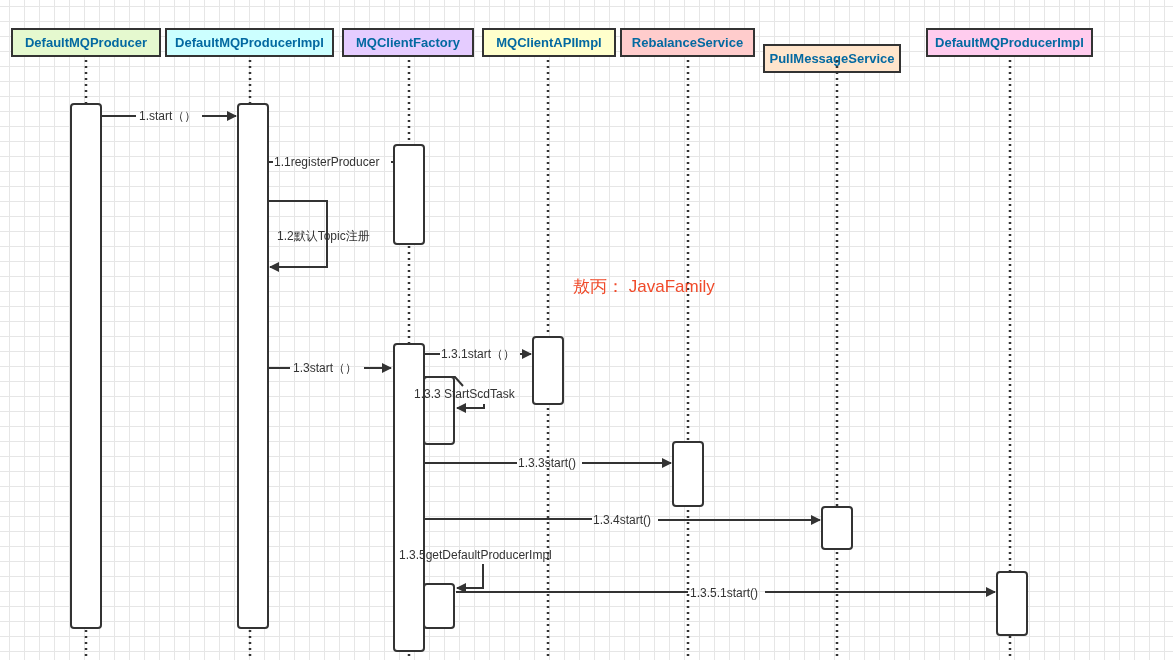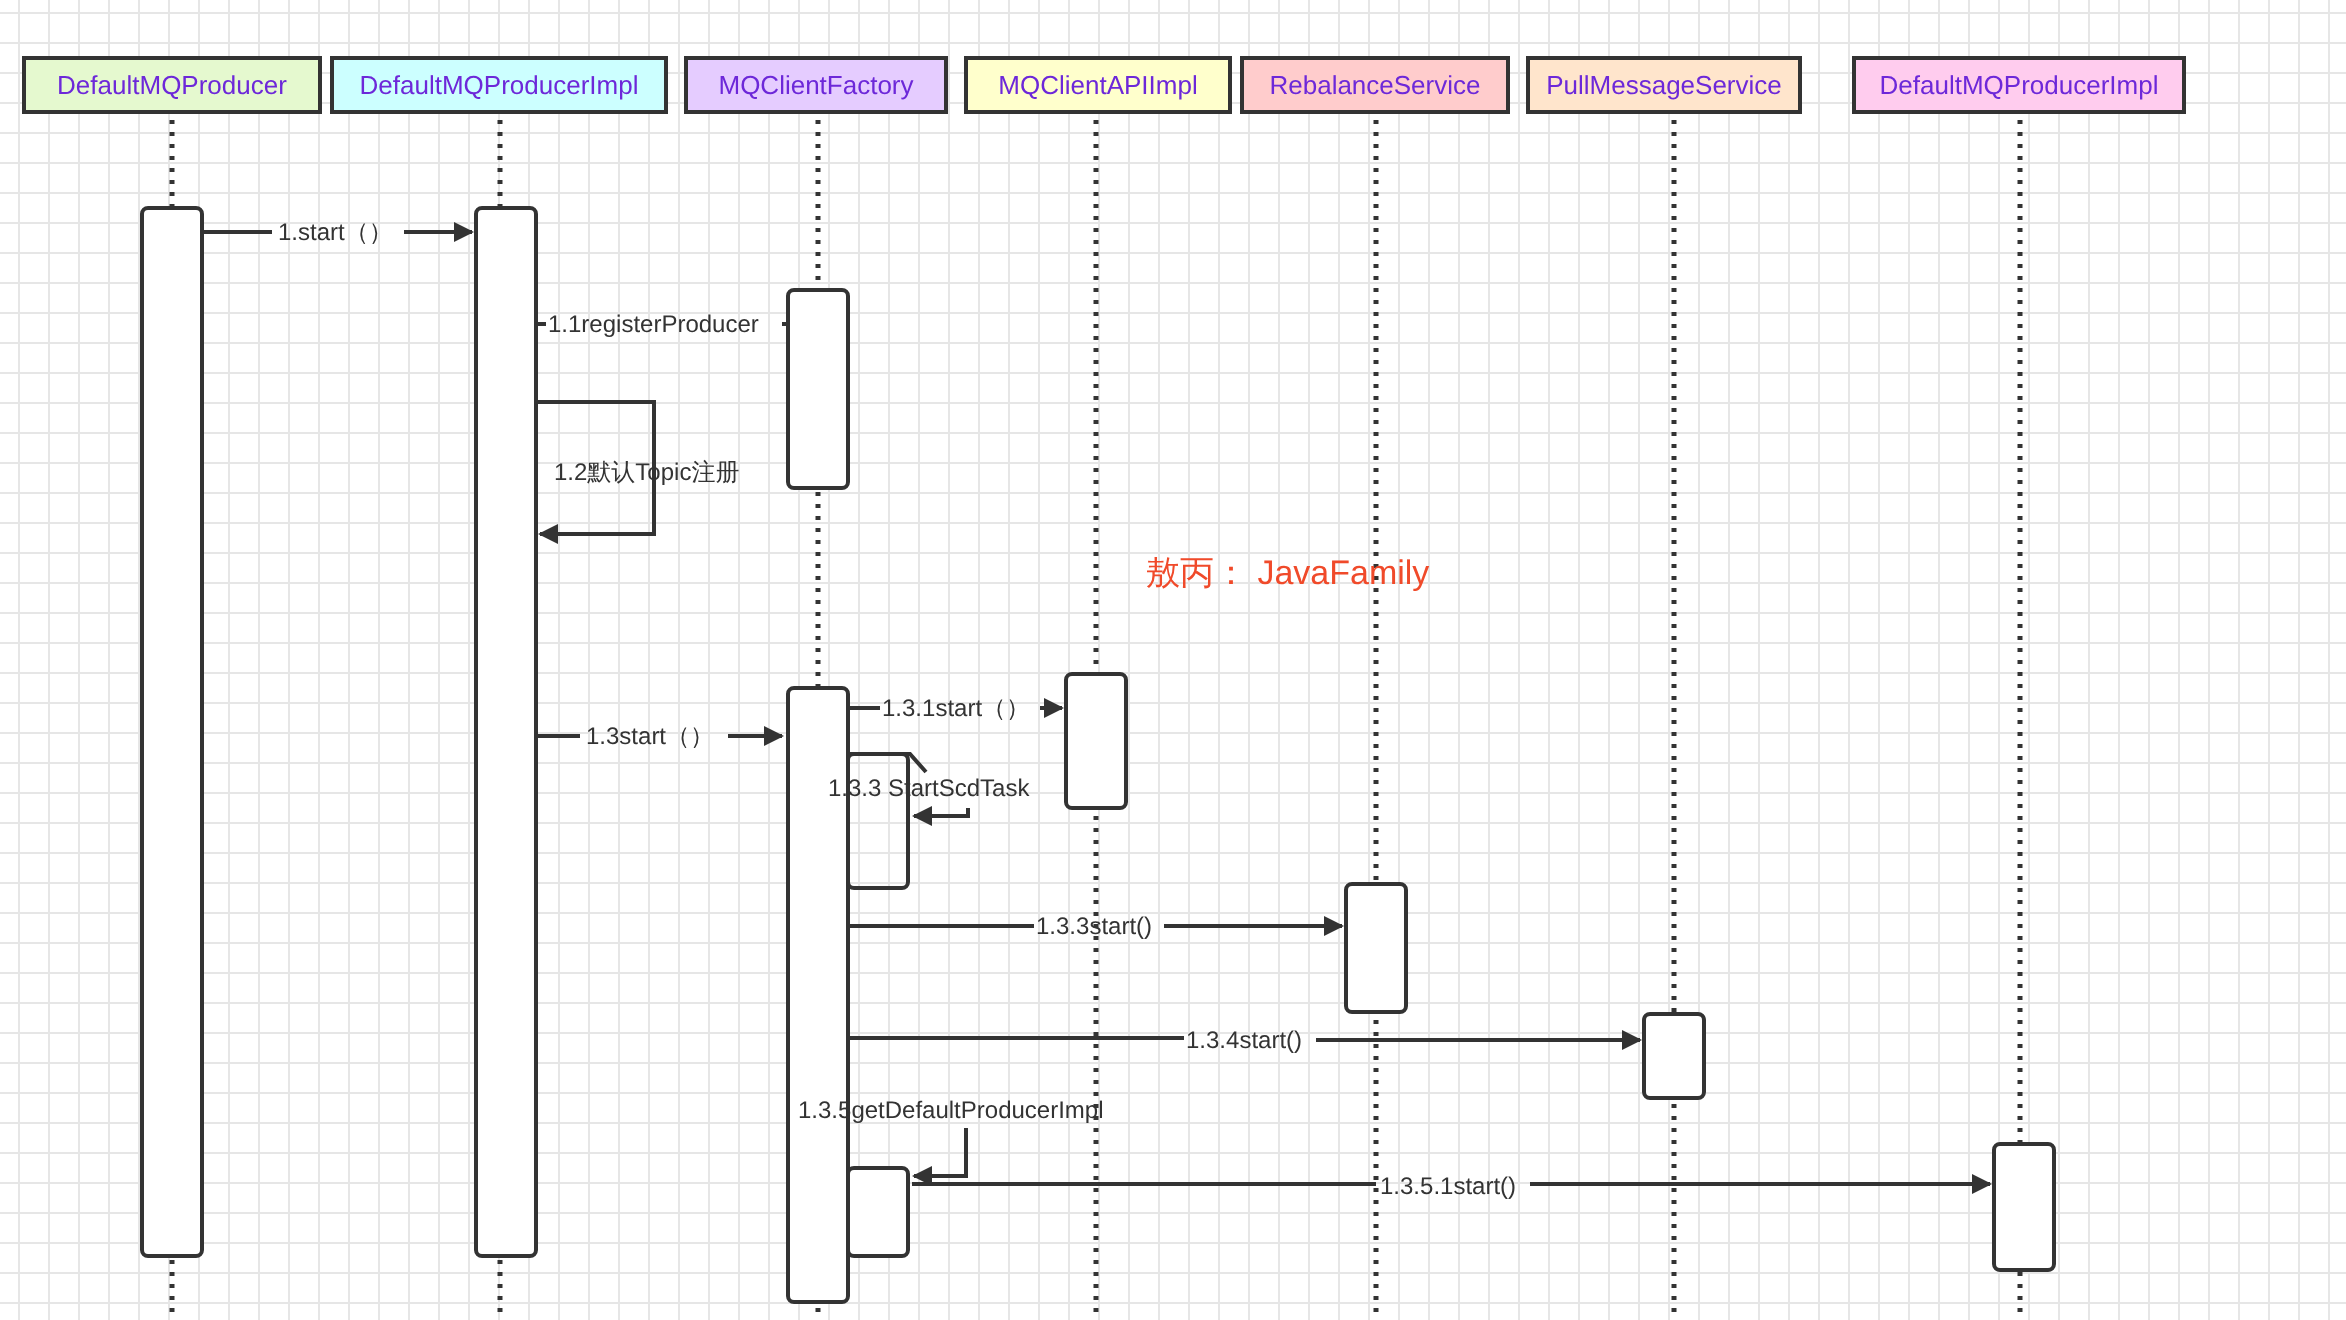--- a/index.html
+++ b/index.html
@@ -11,35 +11,35 @@
       linear-gradient(to bottom, #e6e6e6 1px, transparent 1px);
     background-size: 15px 15px;
     background-position: 9px 6px;
     font-family: "Liberation Sans", "DejaVu Sans", sans-serif;
   }
   #diagram { position: absolute; left: 0; top: 0; }
   .participant {
     position: absolute; top: 28px; height: 29px;
     border: 2px solid #333; box-sizing: border-box;
     display: flex; align-items: center; justify-content: center;
-    font-size: 13px; color: #6d28d9; white-space: nowrap;
+    font-size: 13px; color: #0369a1; white-space: nowrap; font-weight: bold;
   }
   .lbl { font-size: 12px; fill: #333; }
   .wm { font-size: 17px; fill: #f04a2a; }
 </style>
 </head>
 <body>
 
 <div id="participants">
   <div class="participant" style="left:11px;width:150px;background:#e5f9cf;">DefaultMQProducer</div>
   <div class="participant" style="left:165px;width:169px;background:#ccffff;">DefaultMQProducerImpl</div>
   <div class="participant" style="left:342px;width:132px;background:#e5ccff;">MQClientFactory</div>
   <div class="participant" style="left:482px;width:134px;background:#ffffcc;">MQClientAPIImpl</div>
   <div class="participant" style="left:620px;width:135px;background:#ffcccc;">RebalanceService</div>
-  <div class="participant" style="left:763px;width:138px;background:#ffe5cc;">PullMessageService</div>
+  <div class="participant" style="left:763px;width:138px;background:#ffe5cc;margin-top:16px;">PullMessageService</div>
   <div class="participant" style="left:926px;width:167px;background:#ffccee;">DefaultMQProducerImpl</div>
 </div>
 
 <svg id="diagram" width="1173" height="660" xmlns="http://www.w3.org/2000/svg">
   <defs>
     <marker id="arr" markerWidth="10" markerHeight="10" refX="9" refY="5" orient="auto" markerUnits="userSpaceOnUse">
       <path d="M0,0 L10,5 L0,10 z" fill="#333"></path>
     </marker>
   </defs>
 

